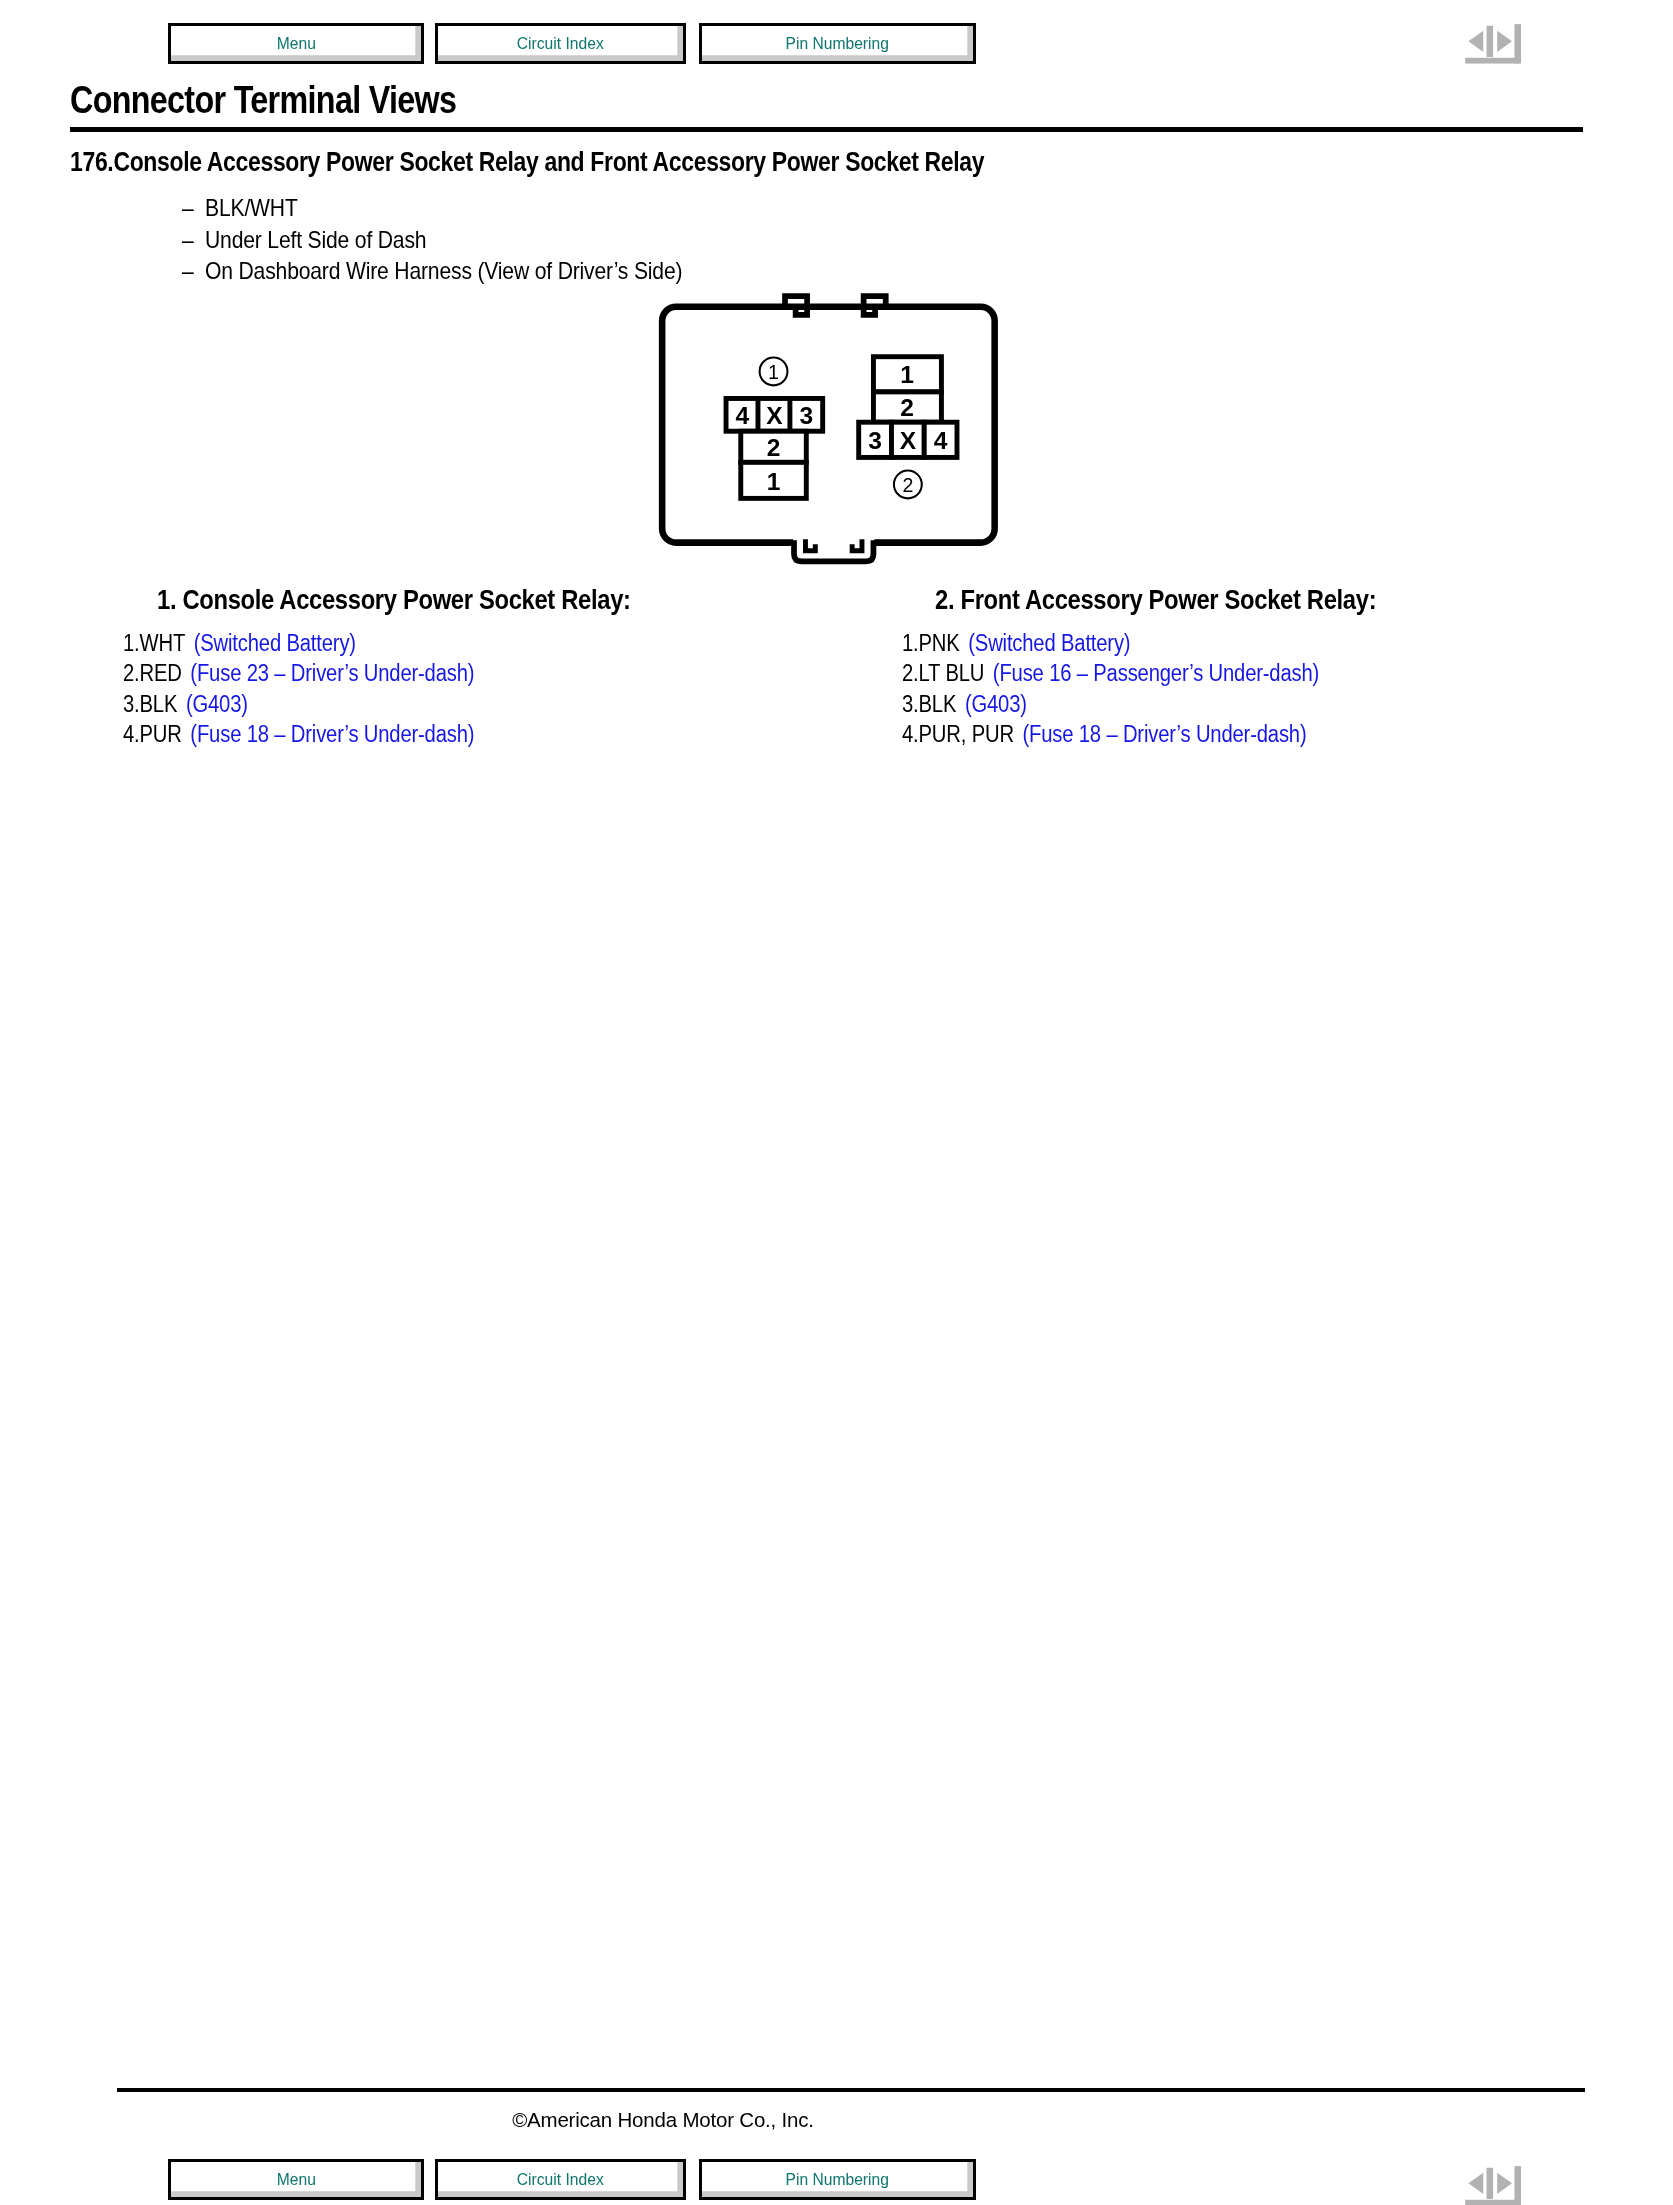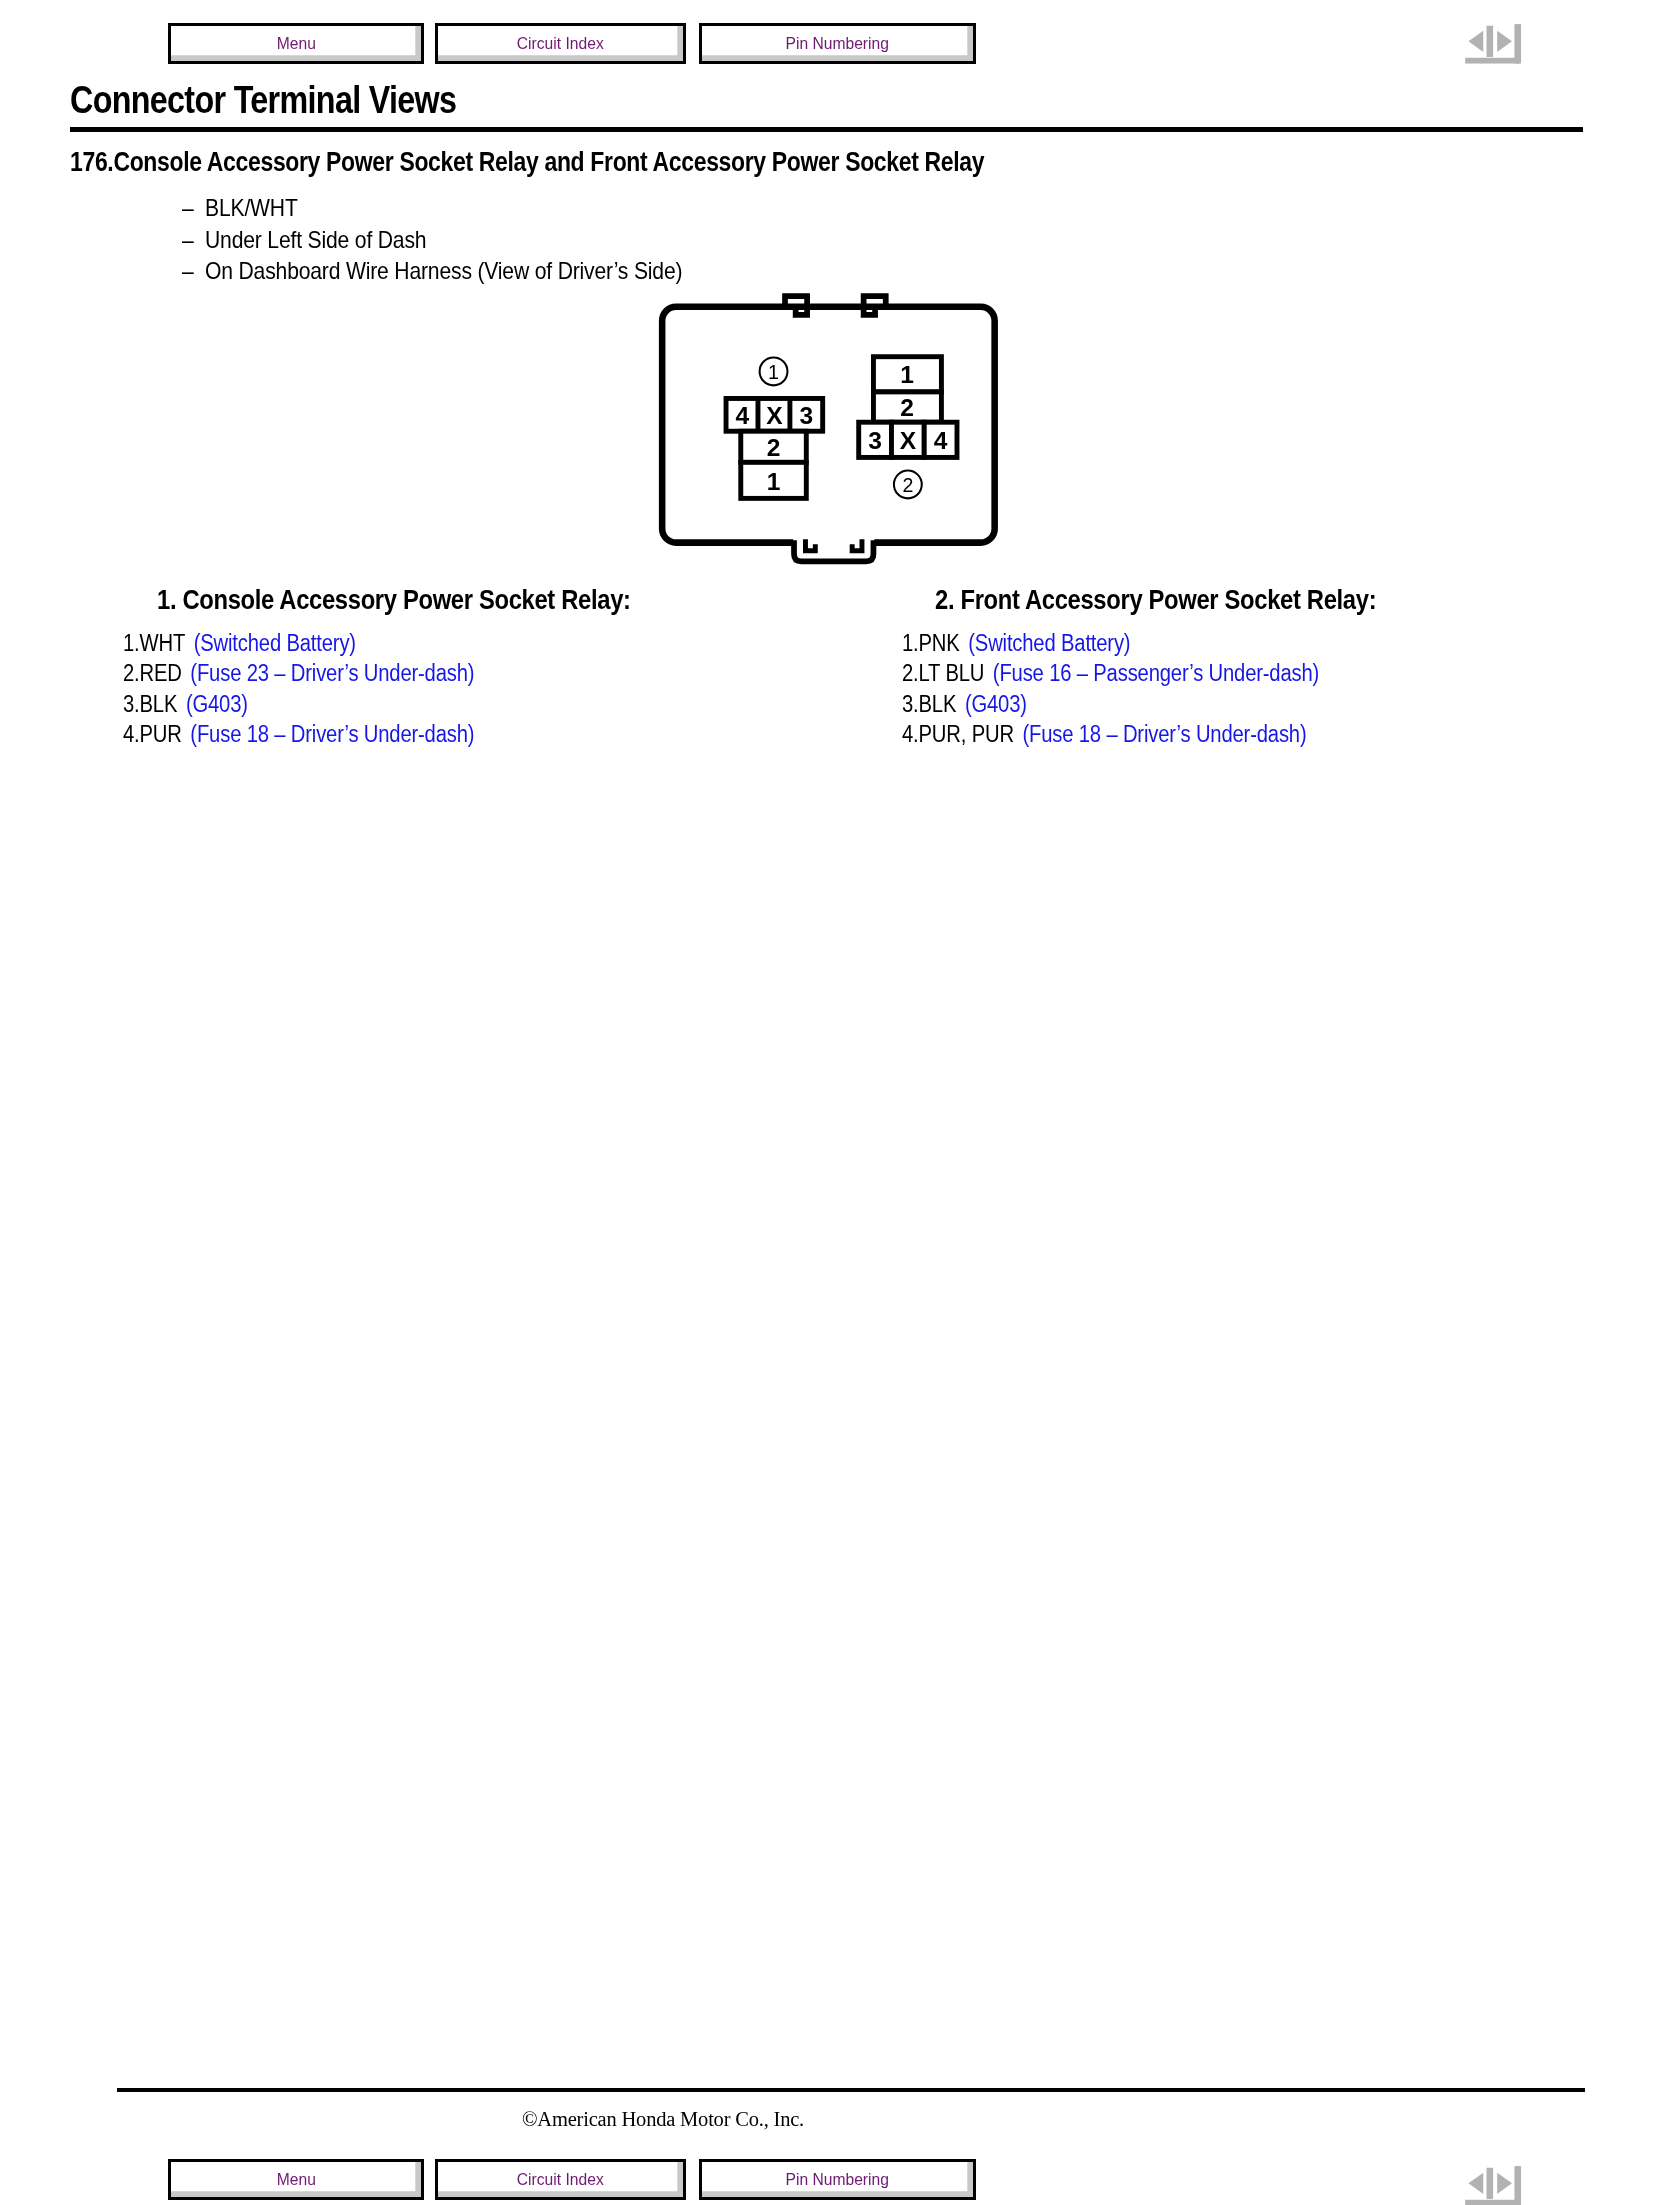--- a/index.html
+++ b/index.html
@@ -7,21 +7,21 @@
   #page {
     position:relative; width:1673px; height:2205px; overflow:hidden;
     background:#fff; font-family:"Liberation Sans", sans-serif; color:#000;
   }
 
   
   .toolbar-btn {
     position:absolute; height:41px; border:3.3px solid #000; background:#fff;
     box-shadow: inset -5.7px -5.7px 0 #c9c9c9;
     display:flex; align-items:center; justify-content:center;
-    font-size:17px; color:#701a75; cursor:pointer; letter-spacing:0;
+    font-size:17px; color:#0f766e; cursor:pointer; letter-spacing:0;
   }
   .btn-menu-top      { left:168px; top:23px;  width:256px; }
   .btn-circuit-top   { left:435px; top:23px;  width:251px; }
   .btn-pin-top       { left:699px; top:23px;  width:277px; }
   .btn-menu-bot      { left:168px; top:2159px; width:256px; }
   .btn-circuit-bot   { left:435px; top:2159px; width:251px; }
   .btn-pin-bot       { left:699px; top:2159px; width:277px; }
   .toolbar-btn span { transform:scaleX(.92); }
 
   .nav-arrows { position:absolute; width:79px; height:46px; }
@@ -59,21 +59,21 @@
   .pin-row { position:absolute; font-size:23px; letter-spacing:-0.2px; transform:scaleX(.88); transform-origin:0 50%; white-space:nowrap; }
   .col1 { left:123px; } .col2 { left:902px; }
   .row-1 { top:630px; } .row-2 { top:660px; } .row-3 { top:691px; } .row-4 { top:721px; }
   .pin-label { color:#000; margin-right:9.8px; }
   .pin-detail { color:var(--link-blue, #1616e6); }
 
   
   .footer-rule { position:absolute; left:117px; top:2088px; width:1468px; height:4.1px; background:#000; }
   .footer-copyright {
     position:absolute; left:0; top:2108px; width:1326px; text-align:center;
-    font-size:20.5px; letter-spacing:-0.2px;font-family:Liberation Serif, serif;
+    font-size:20.5px; letter-spacing:-0.2px;
   }
 </style>
 </head>
 <body>
 
 <div id="page">
 
   <div class="toolbar-btn btn-menu-top">
     <span>Menu</span>
   </div>

